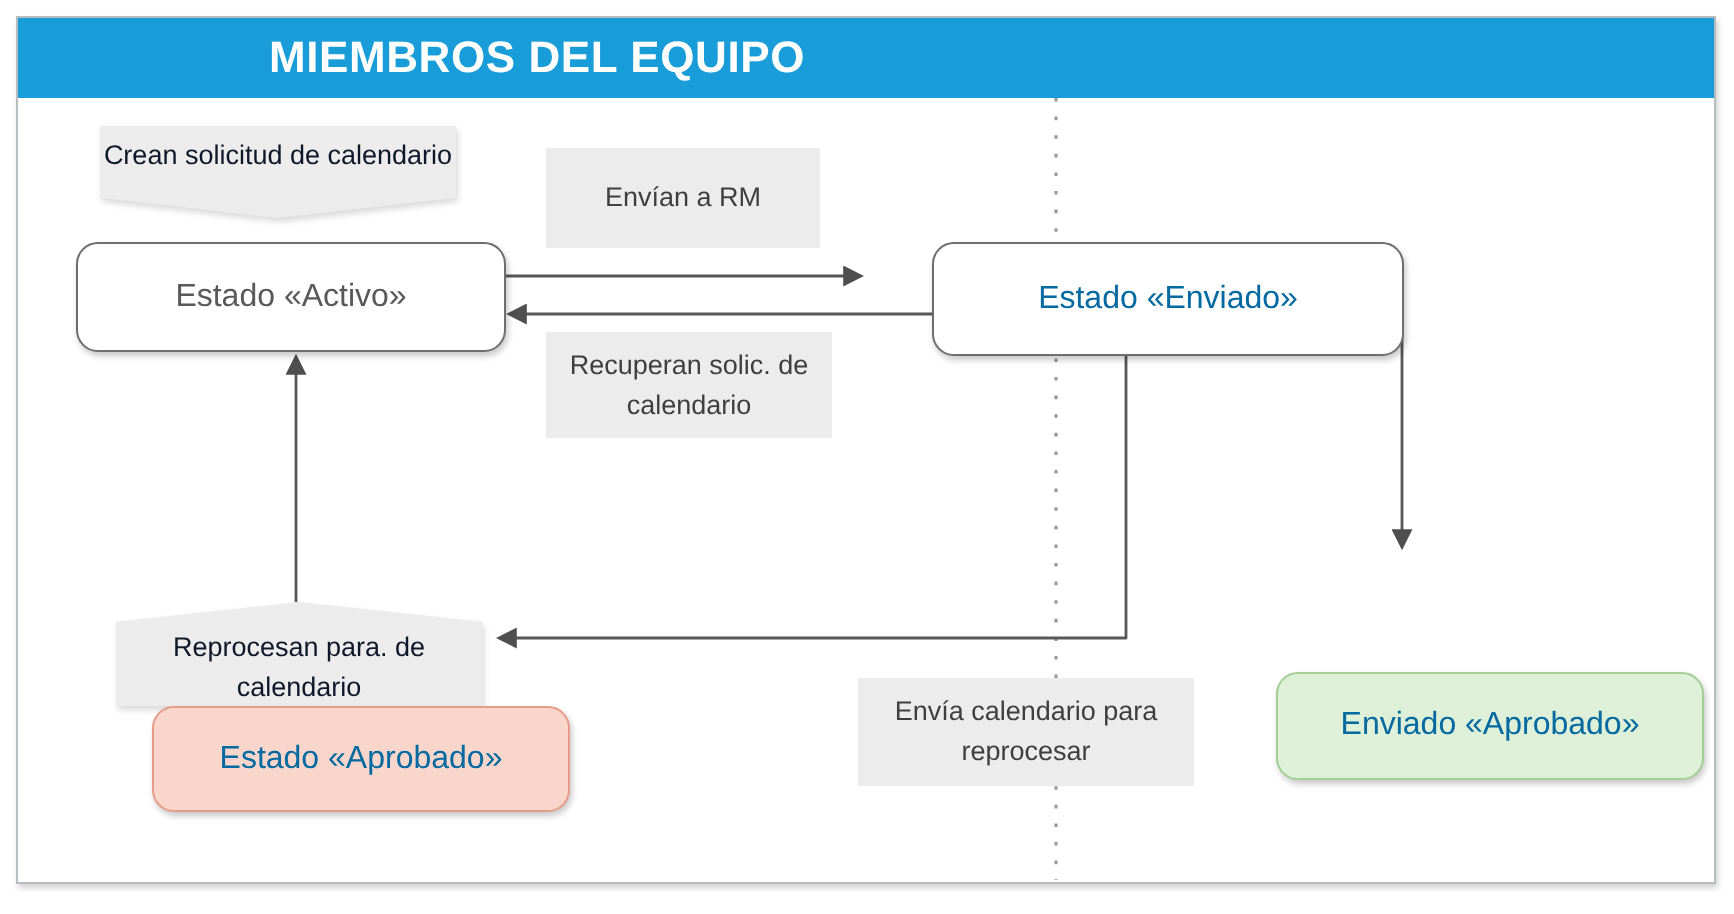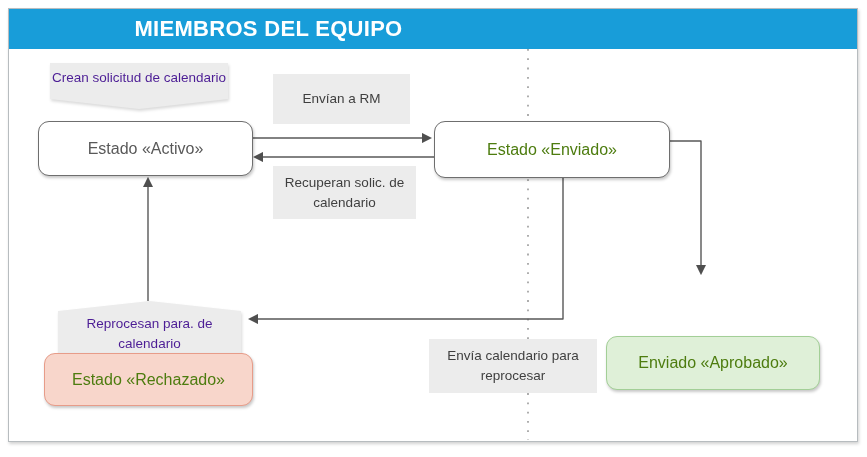--- a/index.html
+++ b/index.html
@@ -21,33 +21,33 @@
   .lane-title.right{width:329px;}
   svg.connectors{position:absolute;left:0;top:0;width:848px;height:432px;z-index:1;}
   .node{
     position:absolute;z-index:3;background:#ffffff;
     border:1.5px solid #6e6e6e;border-radius:11px;
     display:flex;align-items:center;justify-content:center;
     font-size:16px;color:#595959;
     box-shadow:1px 2px 3px rgba(0,0,0,.22);
     text-align:center;
   }
-  .node.dark{color:#4d7c0f;}
+  .node.dark{color:#0369a1;margin-left:32px;}
   .node.rejected{background:#f8d6cb;border-color:#e79c89;}
   .node.approved{background:#dff0d8;border-color:#a3cf97;}
   .label{
     position:absolute;z-index:2;background:#ececec;
     display:flex;align-items:center;justify-content:center;text-align:center;
     font-size:13.5px;line-height:1.45;color:#3f3f3f;
   }
   .banner{position:absolute;z-index:2;filter:drop-shadow(1px 2px 1.5px rgba(0,0,0,.15));}
   .banner .shape{
     width:100%;height:100%;background:#ececec;
     display:flex;justify-content:center;text-align:center;
-    font-size:13.5px;line-height:1.45;color:#4c1d95;
+    font-size:13.5px;line-height:1.45;color:#0f172a;
   }
   .banner.point-down .shape{
     clip-path:polygon(0 0,100% 0,100% 78%,50% 100%,0 78%);
     align-items:flex-start;padding-top:5px;box-sizing:border-box;
   }
   .banner.point-up .shape{
     clip-path:polygon(0 100%,0 19%,50% 0,100% 19%,100% 100%);
     align-items:flex-start;padding-top:13px;box-sizing:border-box;
   }
 </style>
@@ -86,17 +86,17 @@
     <div class="shape">Reprocesan para. de calendario</div>
   </div>
 
   <div class="label" style="left:420px;top:330px;width:168px;height:54px;">Envía calendario para reprocesar</div>
 
 
   <div class="node" style="left:29px;top:112px;width:213px;height:53px;">Estado «Activo»</div>
 
   <div class="node dark" style="left:425px;top:112px;width:234px;height:55px;">Estado «Enviado»</div>
 
-  <div class="node dark rejected" style="left:35px;top:344px;width:207px;height:51px;">Estado «Rechazado»</div>
+  <div class="node dark rejected" style="left:35px;top:344px;width:207px;height:51px;">Estado «Aprobado»</div>
 
   <div class="node dark approved" style="left:597px;top:327px;width:212px;height:52px;">Enviado «Aprobado»</div>
 
 </div>
 
 </body></html>

